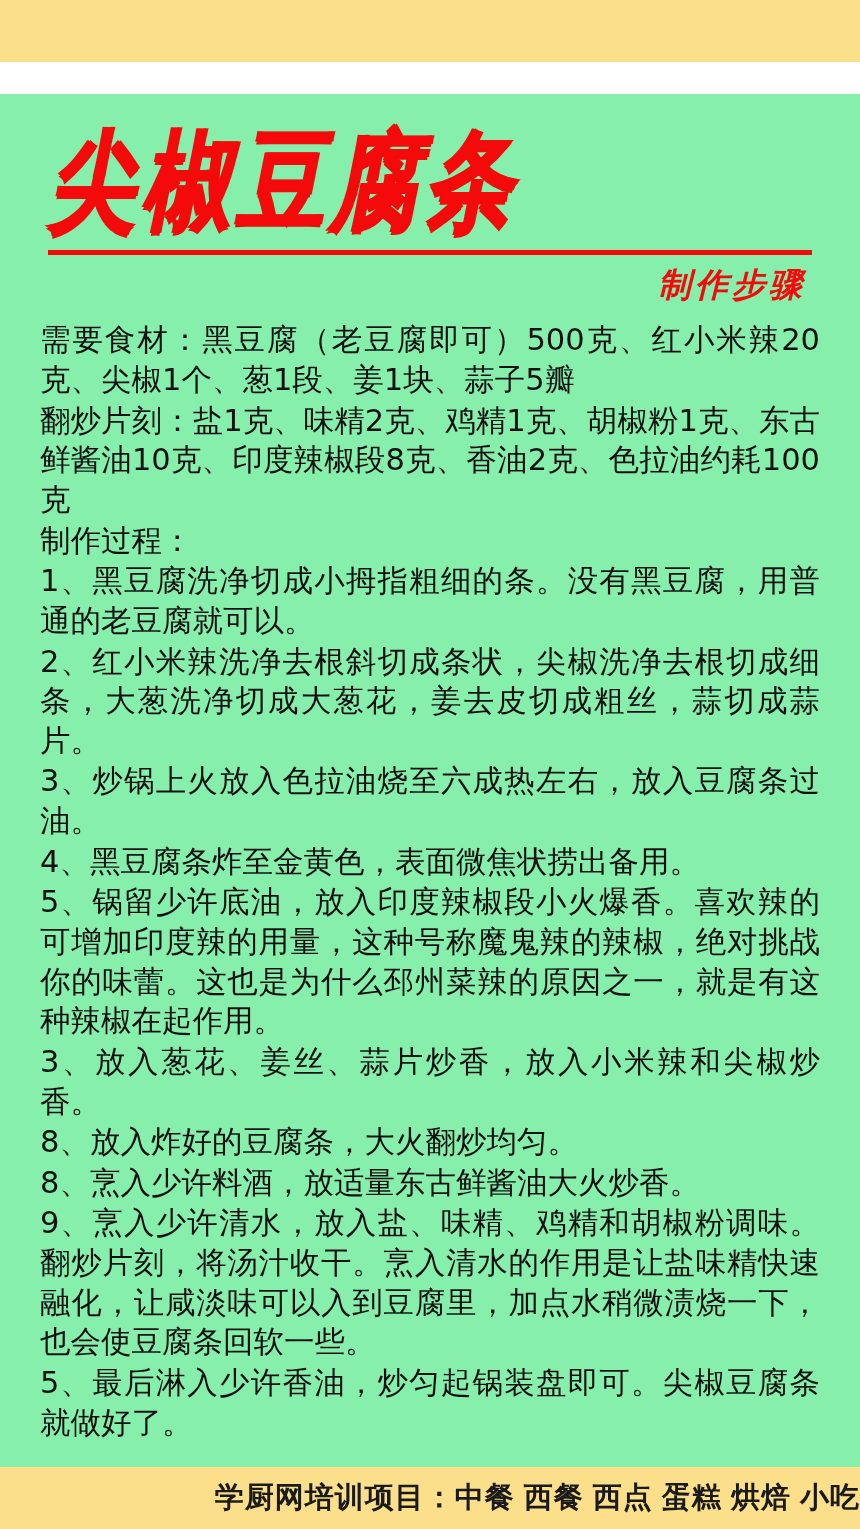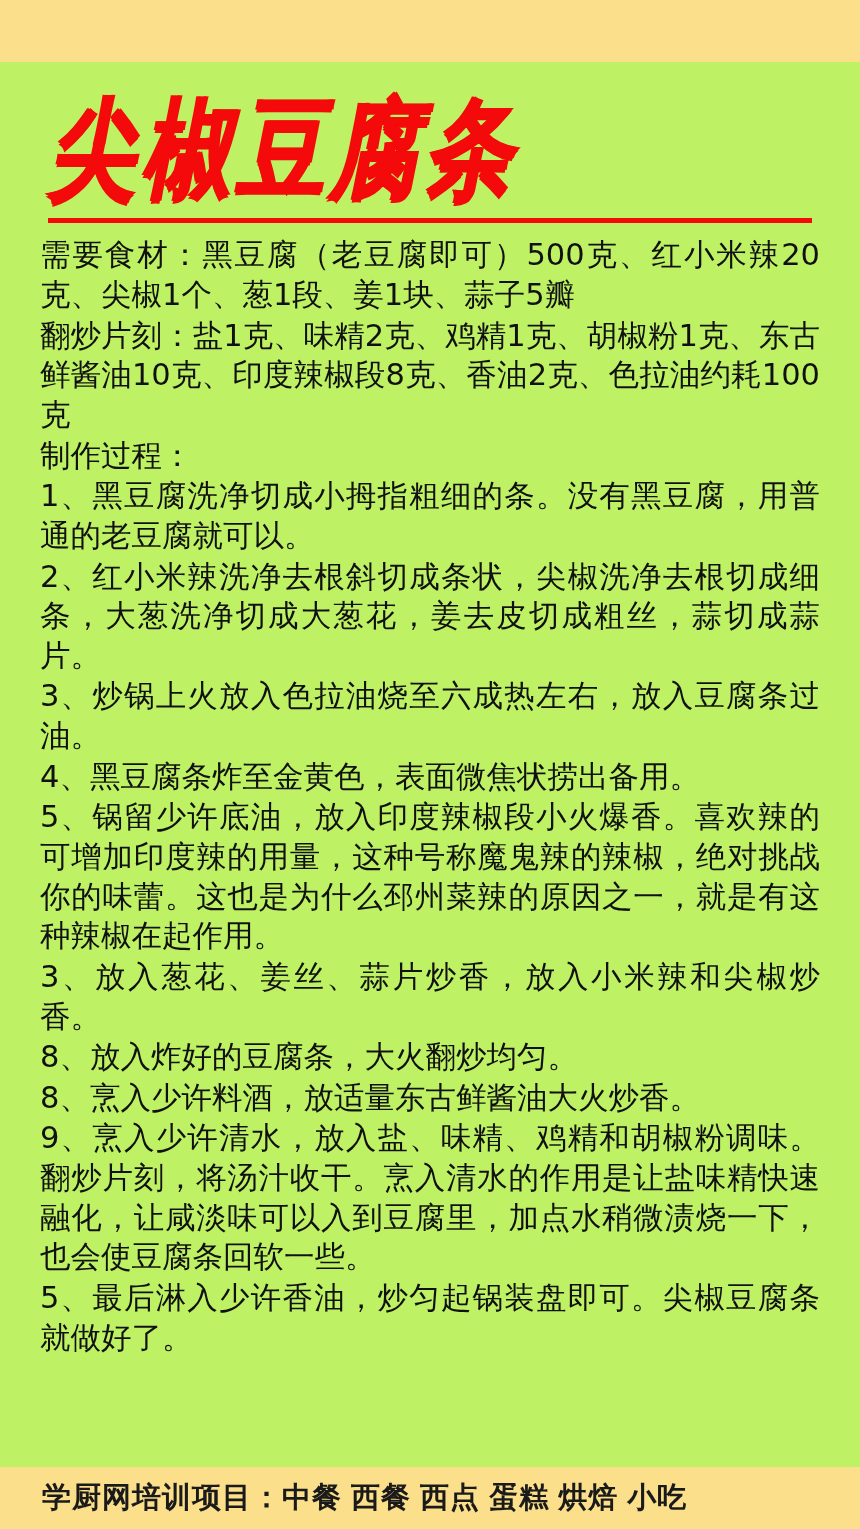--- a/index.html
+++ b/index.html
@@ -28,35 +28,37 @@
     flex: 0 0 auto;
   }
   .band-bottom {
     height: 62px;
     background: #fbdf8a;
     flex: 0 0 auto;
     display: flex;
     align-items: center;
     padding-left: 42px;
     box-sizing: border-box;
+    justify-content: flex-end;
   }
   .footer-text {
     font-size: 29px;
     font-weight: bold;
     color: #1a1a1a;
     letter-spacing: 1px;
     white-space: nowrap;
   }
   .content {
     flex: 1 1 auto;
-    background: #bef264;
+    background: #86efac;
     padding: 24px 26px 0 26px;
     box-sizing: border-box;
     position: relative;
     overflow: hidden;
+    margin-top: 32px;
   }
   .title-wrap {
     position: relative;
     padding: 0 22px;
   }
   .title {
     font-size: 88px;
     line-height: 1.05;
     font-weight: bold;
     color: #f40a0a;
@@ -109,20 +111,21 @@
 
 <div class="page">
 
   <div class="band-top"></div>
 
   <div class="content">
 
     <div class="title-wrap">
       <div class="title">尖椒豆腐条</div>
       <div class="title-rule"></div>
+      <div class="subtitle">制作步骤</div>
     </div>
 
     <div class="body-text">
       <p class="para">需要食材：黑豆腐（老豆腐即可）500克、红小米辣20克、尖椒1个、葱1段、姜1块、蒜子5瓣</p>
       <p class="para">翻炒片刻：盐1克、味精2克、鸡精1克、胡椒粉1克、东古鲜酱油10克、印度辣椒段8克、香油2克、色拉油约耗100克</p>
       <p class="para">制作过程：</p>
       <p class="para">1、黑豆腐洗净切成小拇指粗细的条。没有黑豆腐，用普通的老豆腐就可以。</p>
       <p class="para">2、红小米辣洗净去根斜切成条状，尖椒洗净去根切成细条，大葱洗净切成大葱花，姜去皮切成粗丝，蒜切成蒜片。</p>
       <p class="para">3、炒锅上火放入色拉油烧至六成热左右，放入豆腐条过油。</p>
       <p class="para">4、黑豆腐条炸至金黄色，表面微焦状捞出备用。</p>

